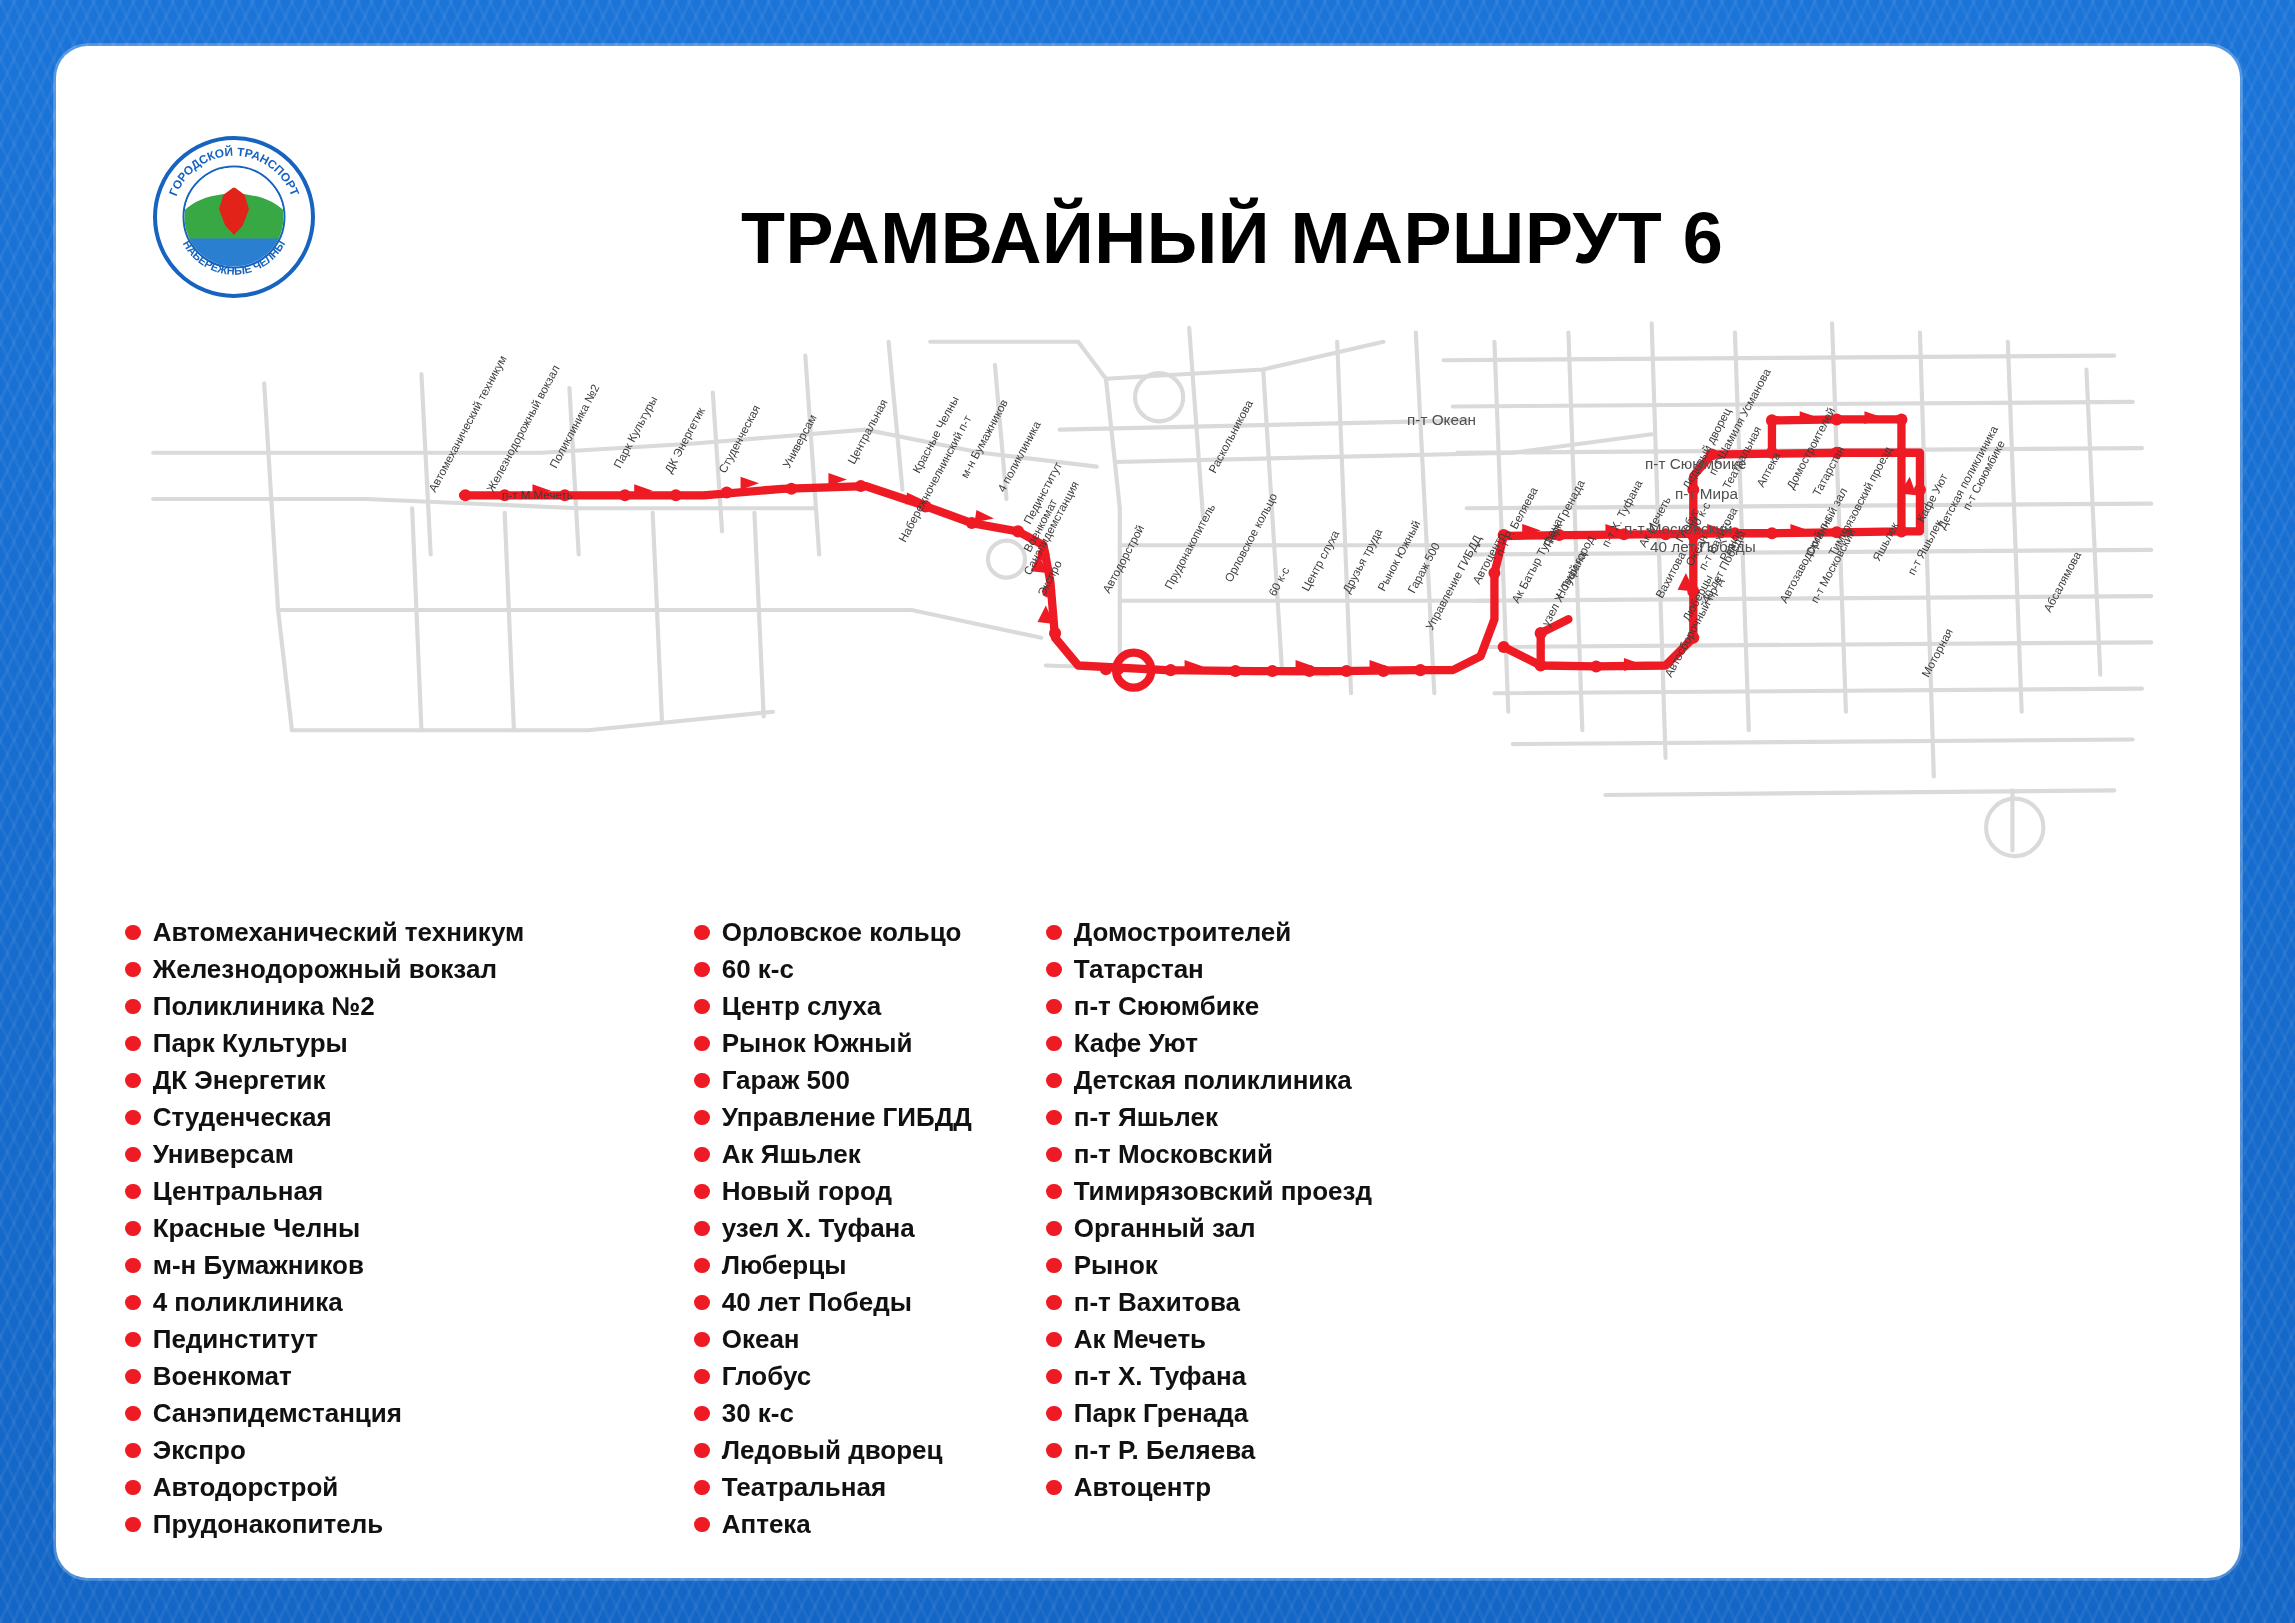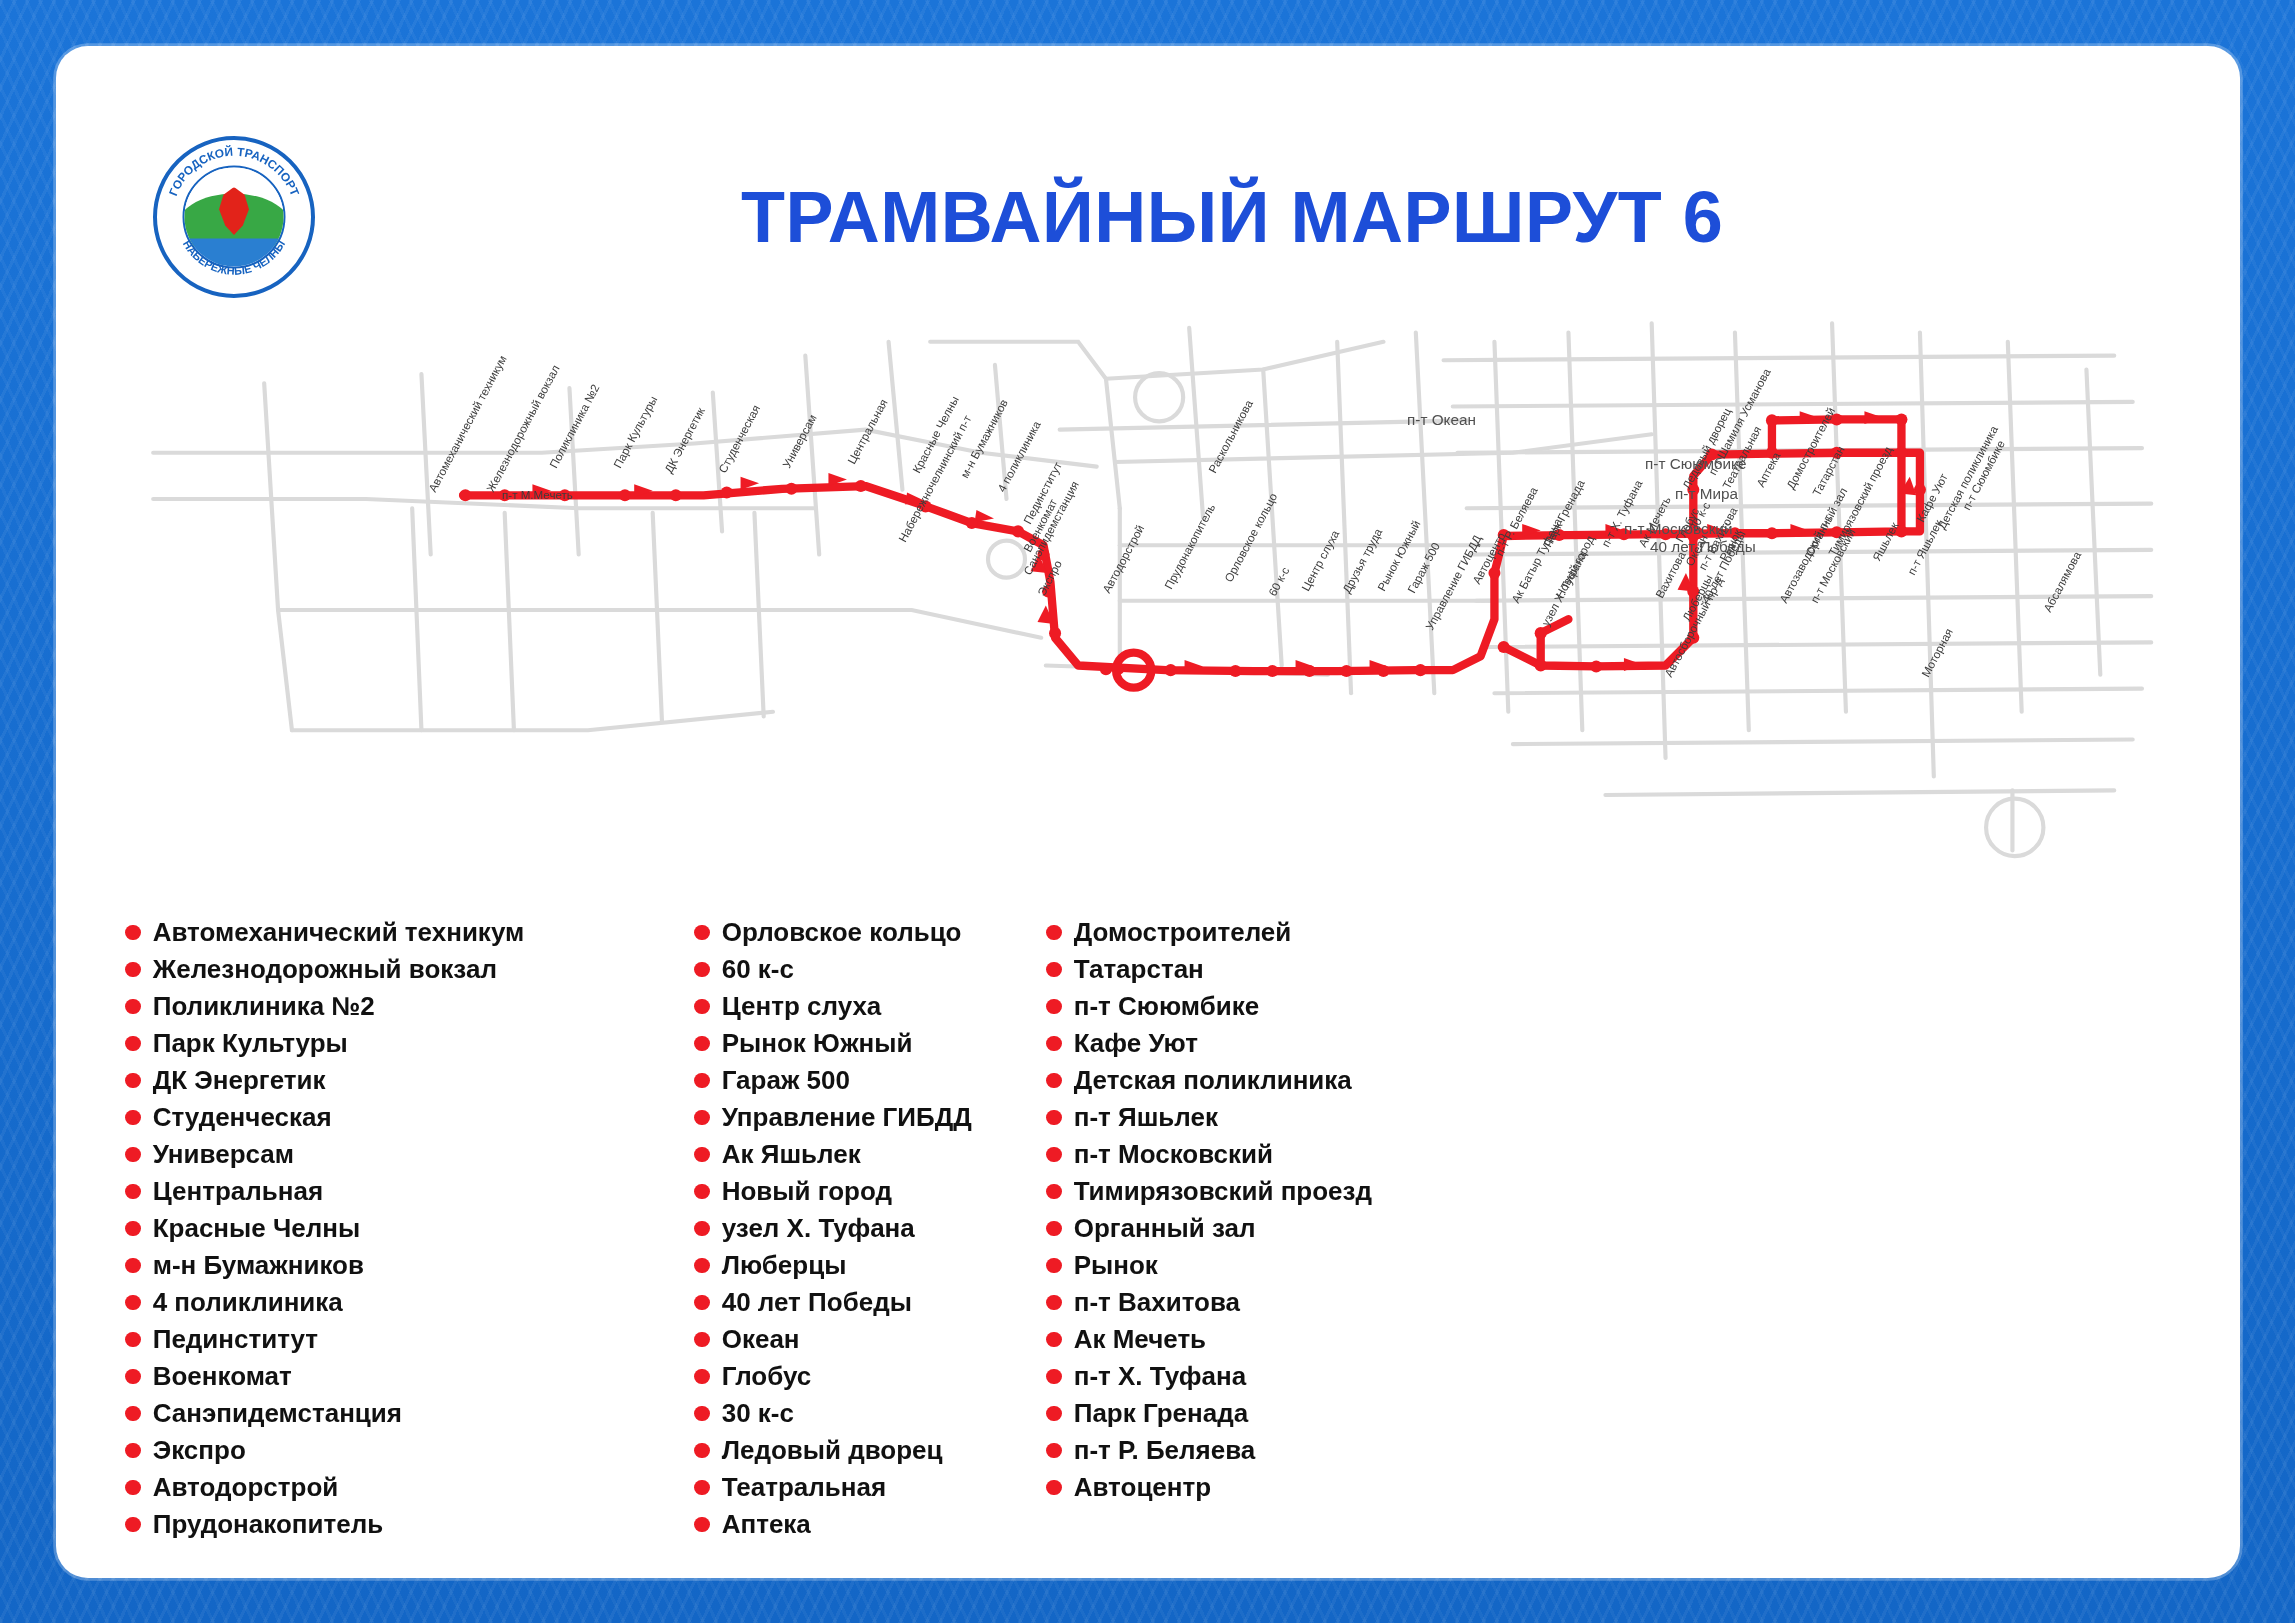--- a/index.html
+++ b/index.html
@@ -116,24 +116,24 @@
   .logo-l3 {
     font-size: 24px;
     font-weight: bold;
     color: #1763c0;
     letter-spacing: 2.1px;
     margin-top: 7.4px;
   }
   #route-title {
     position: absolute;
     left: 685px;
-    top: 130px;
+    top: 151px;
     font-size: 72px;
     font-weight: bold;
-    color: #1d4ed8;
+    color: #000000;
     letter-spacing: 0.5px;
   }
 
   
   #map-area {
     position: absolute;
     left: 69px;
     top: 268px;
     width: 2059px;
     height: 592px;

